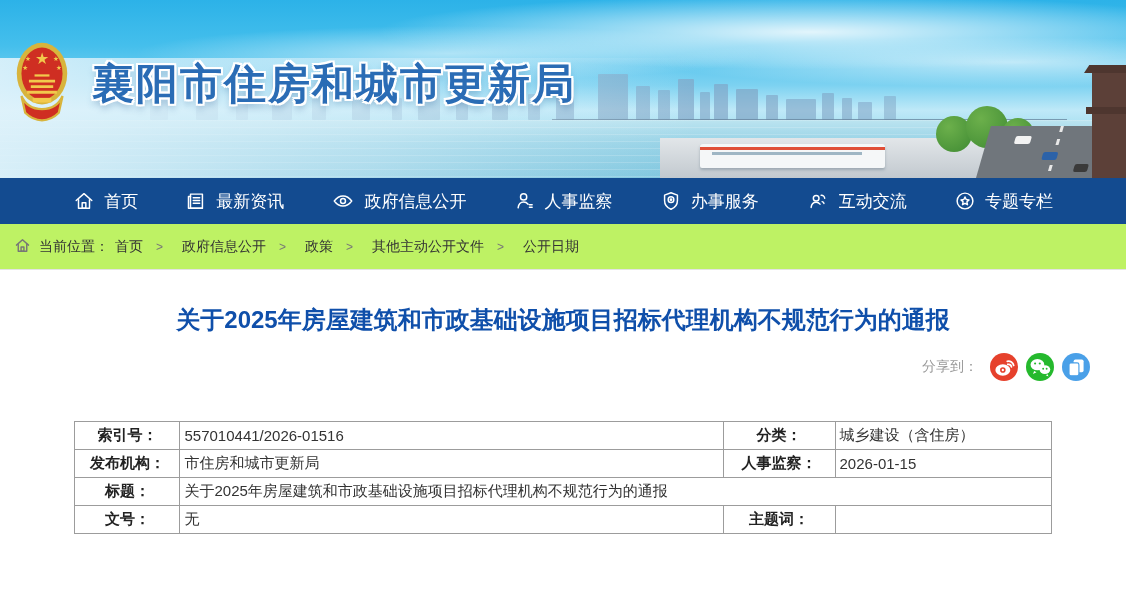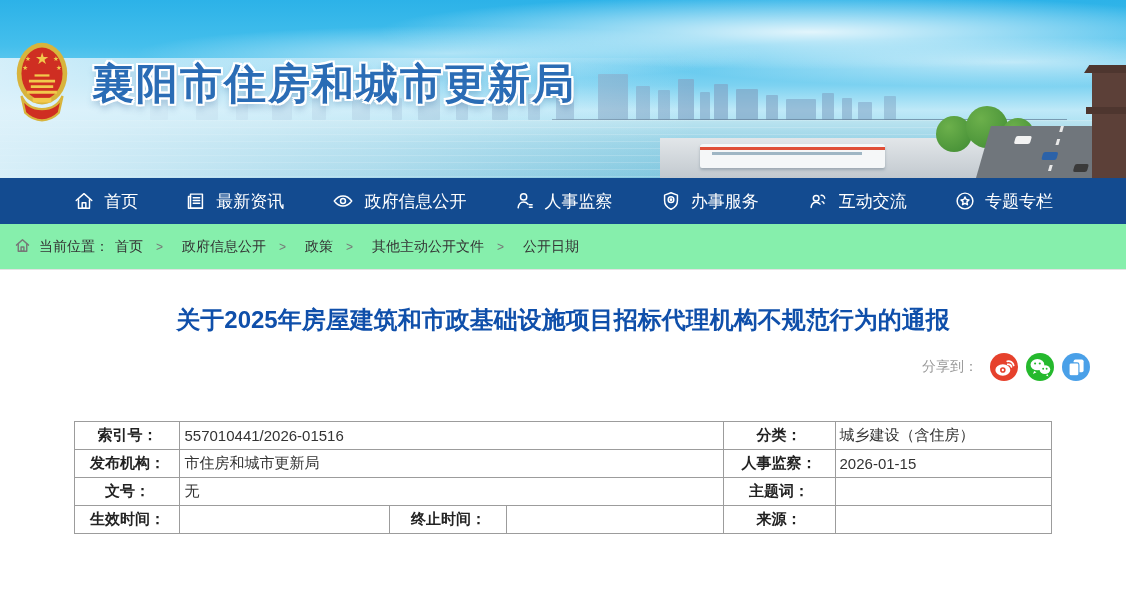--- a/index.html
+++ b/index.html
@@ -46,21 +46,21 @@
   .banner-title{position:absolute;left:92px;top:56px;font-size:42px;font-weight:bold;
     letter-spacing:2px;color:#2a6cb5;white-space:nowrap;
     text-shadow:-2px -2px 0 #fff,2px -2px 0 #fff,-2px 2px 0 #fff,2px 2px 0 #fff,
       -2px 0 0 #fff,2px 0 0 #fff,0 -2px 0 #fff,0 2px 0 #fff,0 5px 7px rgba(20,70,130,.35);}
   
   .nav{height:46px;background:#134b90;display:flex;align-items:center;
     justify-content:space-evenly;padding:0 26px;}
   .nav-item{display:flex;align-items:center;gap:9px;color:#fff;font-size:17px;cursor:pointer;white-space:nowrap;}
   .nav-item svg{display:block;}
   
-  .crumbbar{height:45px;background:#86efac;border-bottom:1px solid #e3e3e3;
+  .crumbbar{height:45px;background:#bef264;border-bottom:1px solid #e3e3e3;
     display:flex;align-items:center;padding:0 14px;font-size:14px;color:#333;}
   .crumbbar .sep{color:#777;margin:0 13px;font-size:12px;}
   .crumbbar .prefix{margin-left:8px;}
   .crumb-link{color:#333;cursor:pointer;margin-left:6px;}
   .crumb-link:first-of-type{margin-left:12px;}
   
   .doc-title{margin:33px 60px 0;text-align:center;font-size:24px;line-height:34px;
     font-weight:bold;color:#0f4faa;}
   .meta-row{position:relative;margin-top:16px;height:30px;}
   .doc-time{position:absolute;left:0;right:0;top:6px;text-align:center;font-size:13px;color:#999;}
@@ -281,28 +281,24 @@
       <td class="lbl">分类：</td>
       <td class="val">城乡建设（含住房）</td>
     </tr>
     <tr>
       <td class="lbl">发布机构：</td>
       <td class="val" colspan="3">市住房和城市更新局</td>
       <td class="lbl">人事监察：</td>
       <td class="val">2026-01-15</td>
     </tr>
     <tr>
+      <td class="lbl">标题：</td>
+      <td class="val" colspan="5">关于2025年房屋建筑和市政基础设施项目招标代理机构不规范行为的通报</td>
+    </tr>
+    <tr>
       <td class="lbl">文号：</td>
       <td class="val" colspan="3">无</td>
       <td class="lbl">主题词：</td>
       <td class="val"></td>
     </tr>
-    <tr>
-      <td class="lbl">生效时间：</td>
-      <td class="val"></td>
-      <td class="lbl">终止时间：</td>
-      <td class="val"></td>
-      <td class="lbl">来源：</td>
-      <td class="val"></td>
-    </tr>
   </tbody>
     </table>
 </div>
 
 </body></html>

